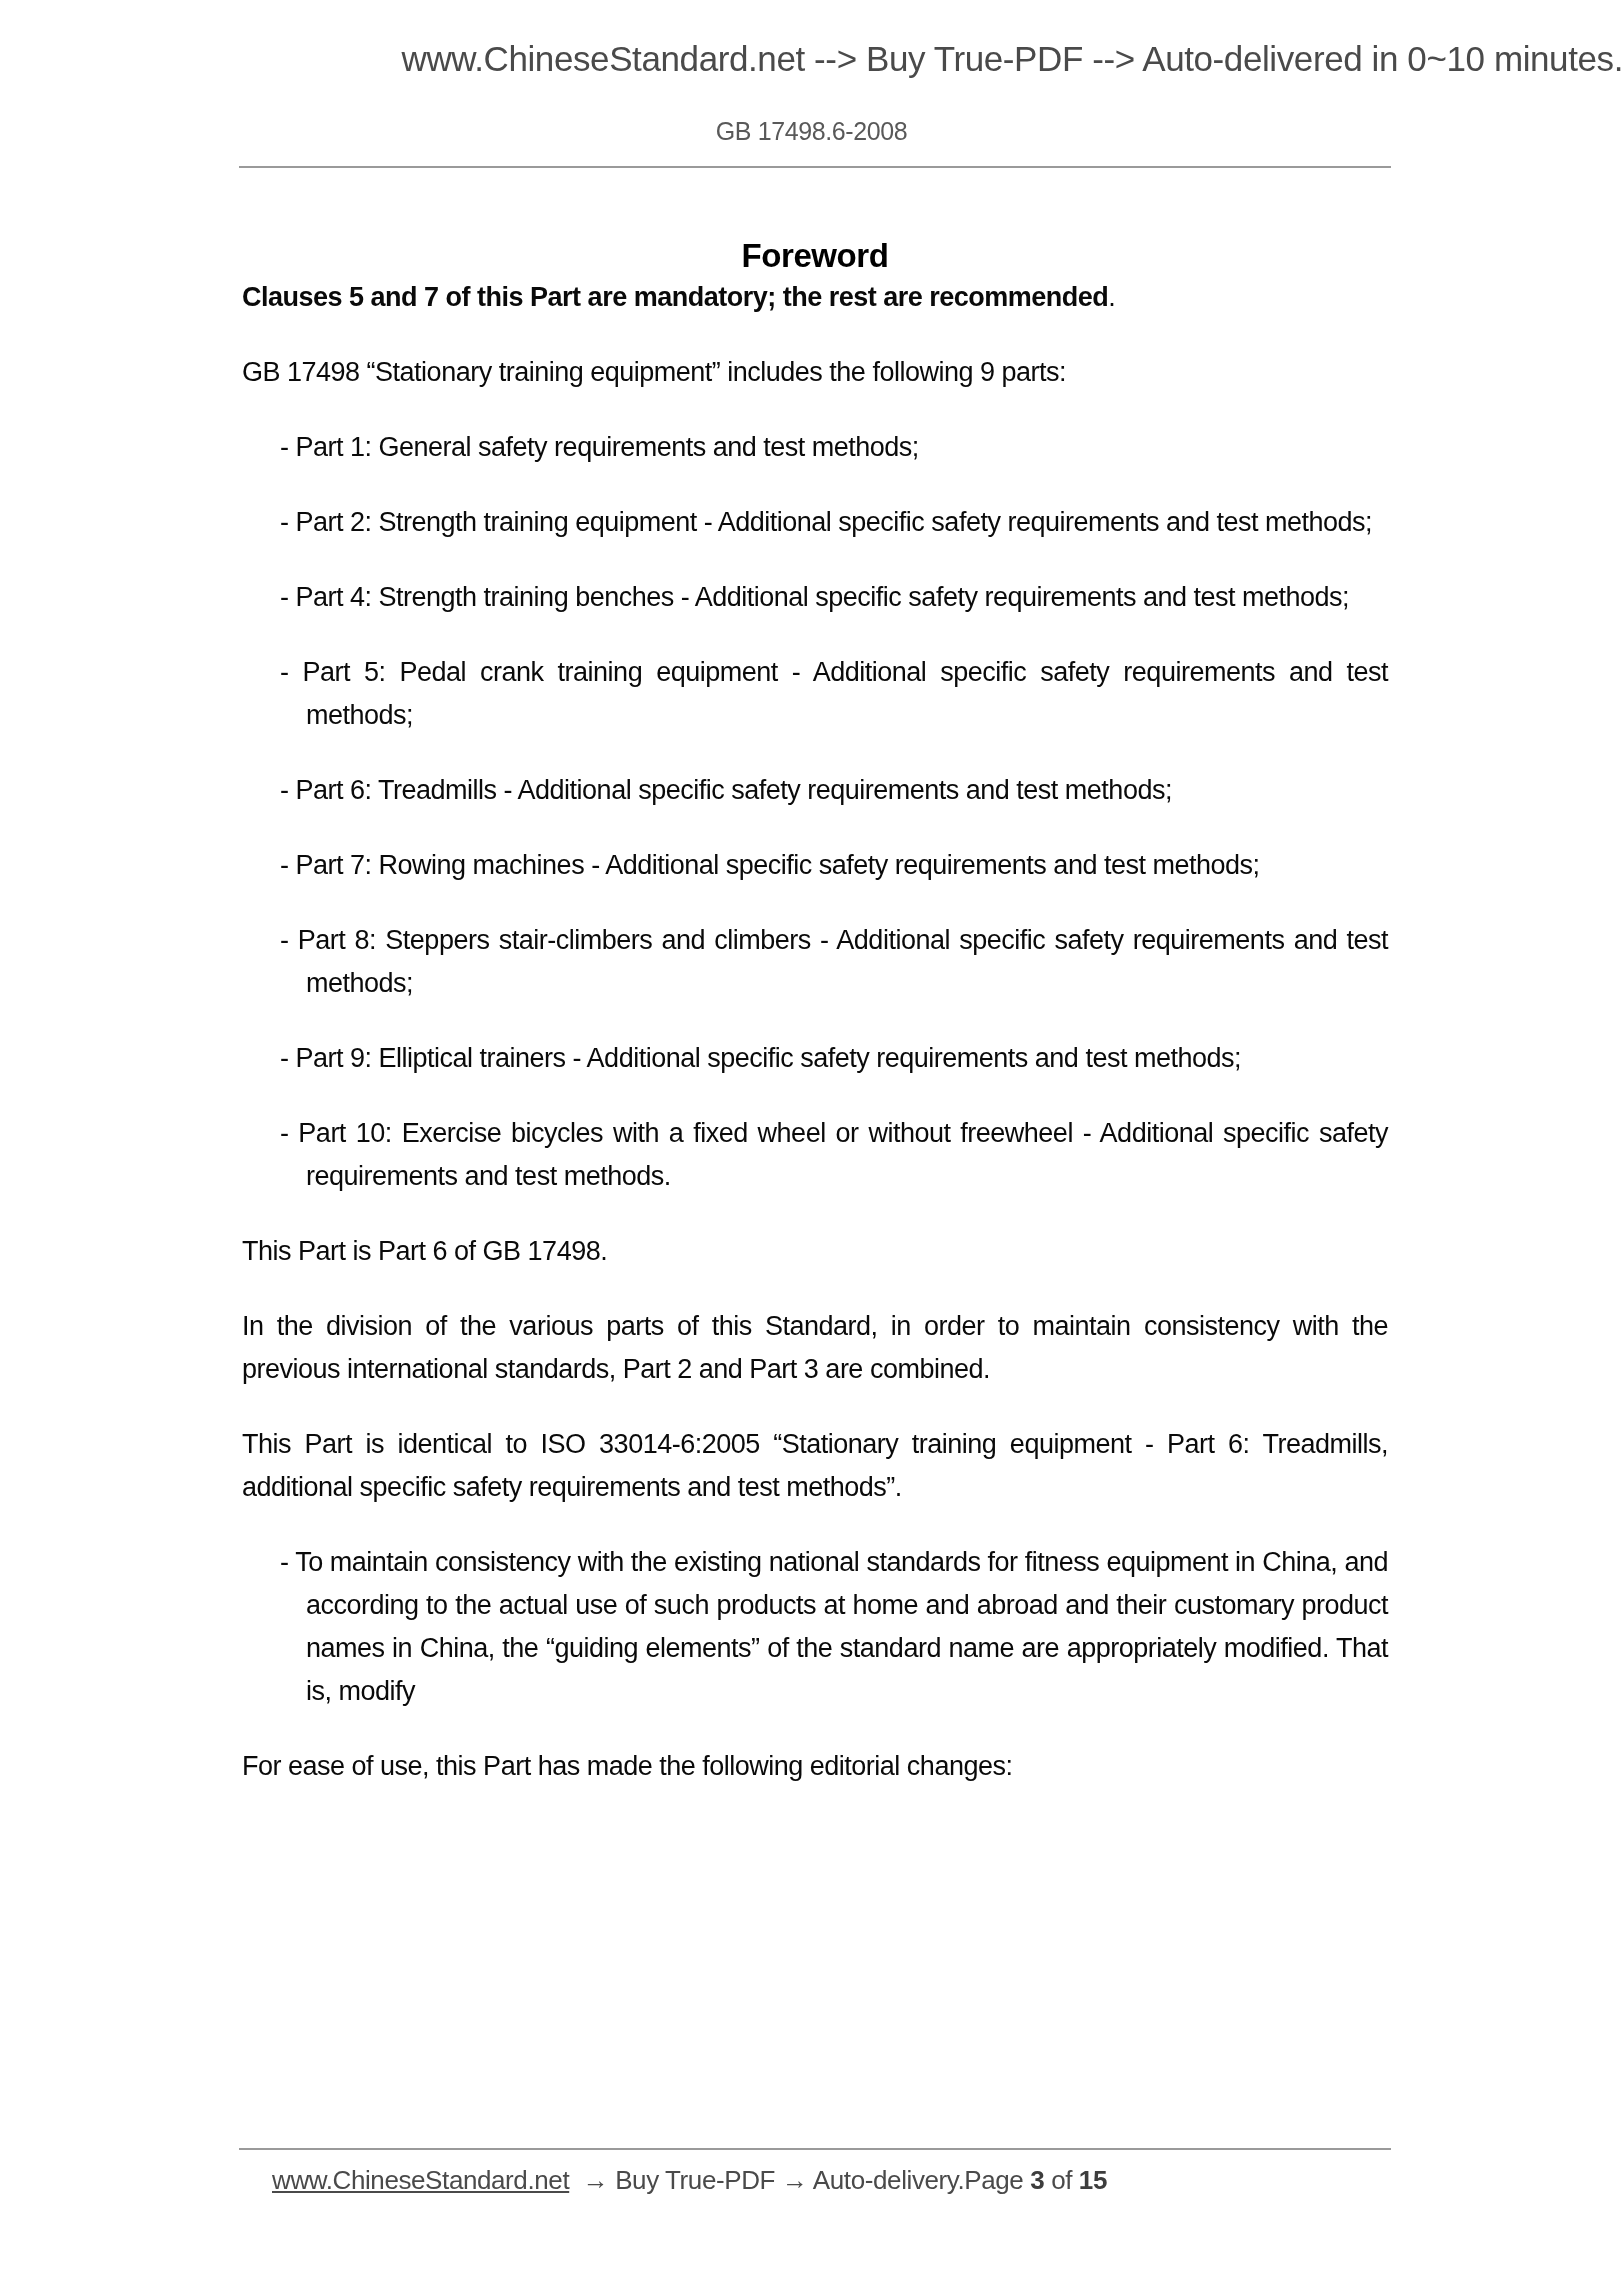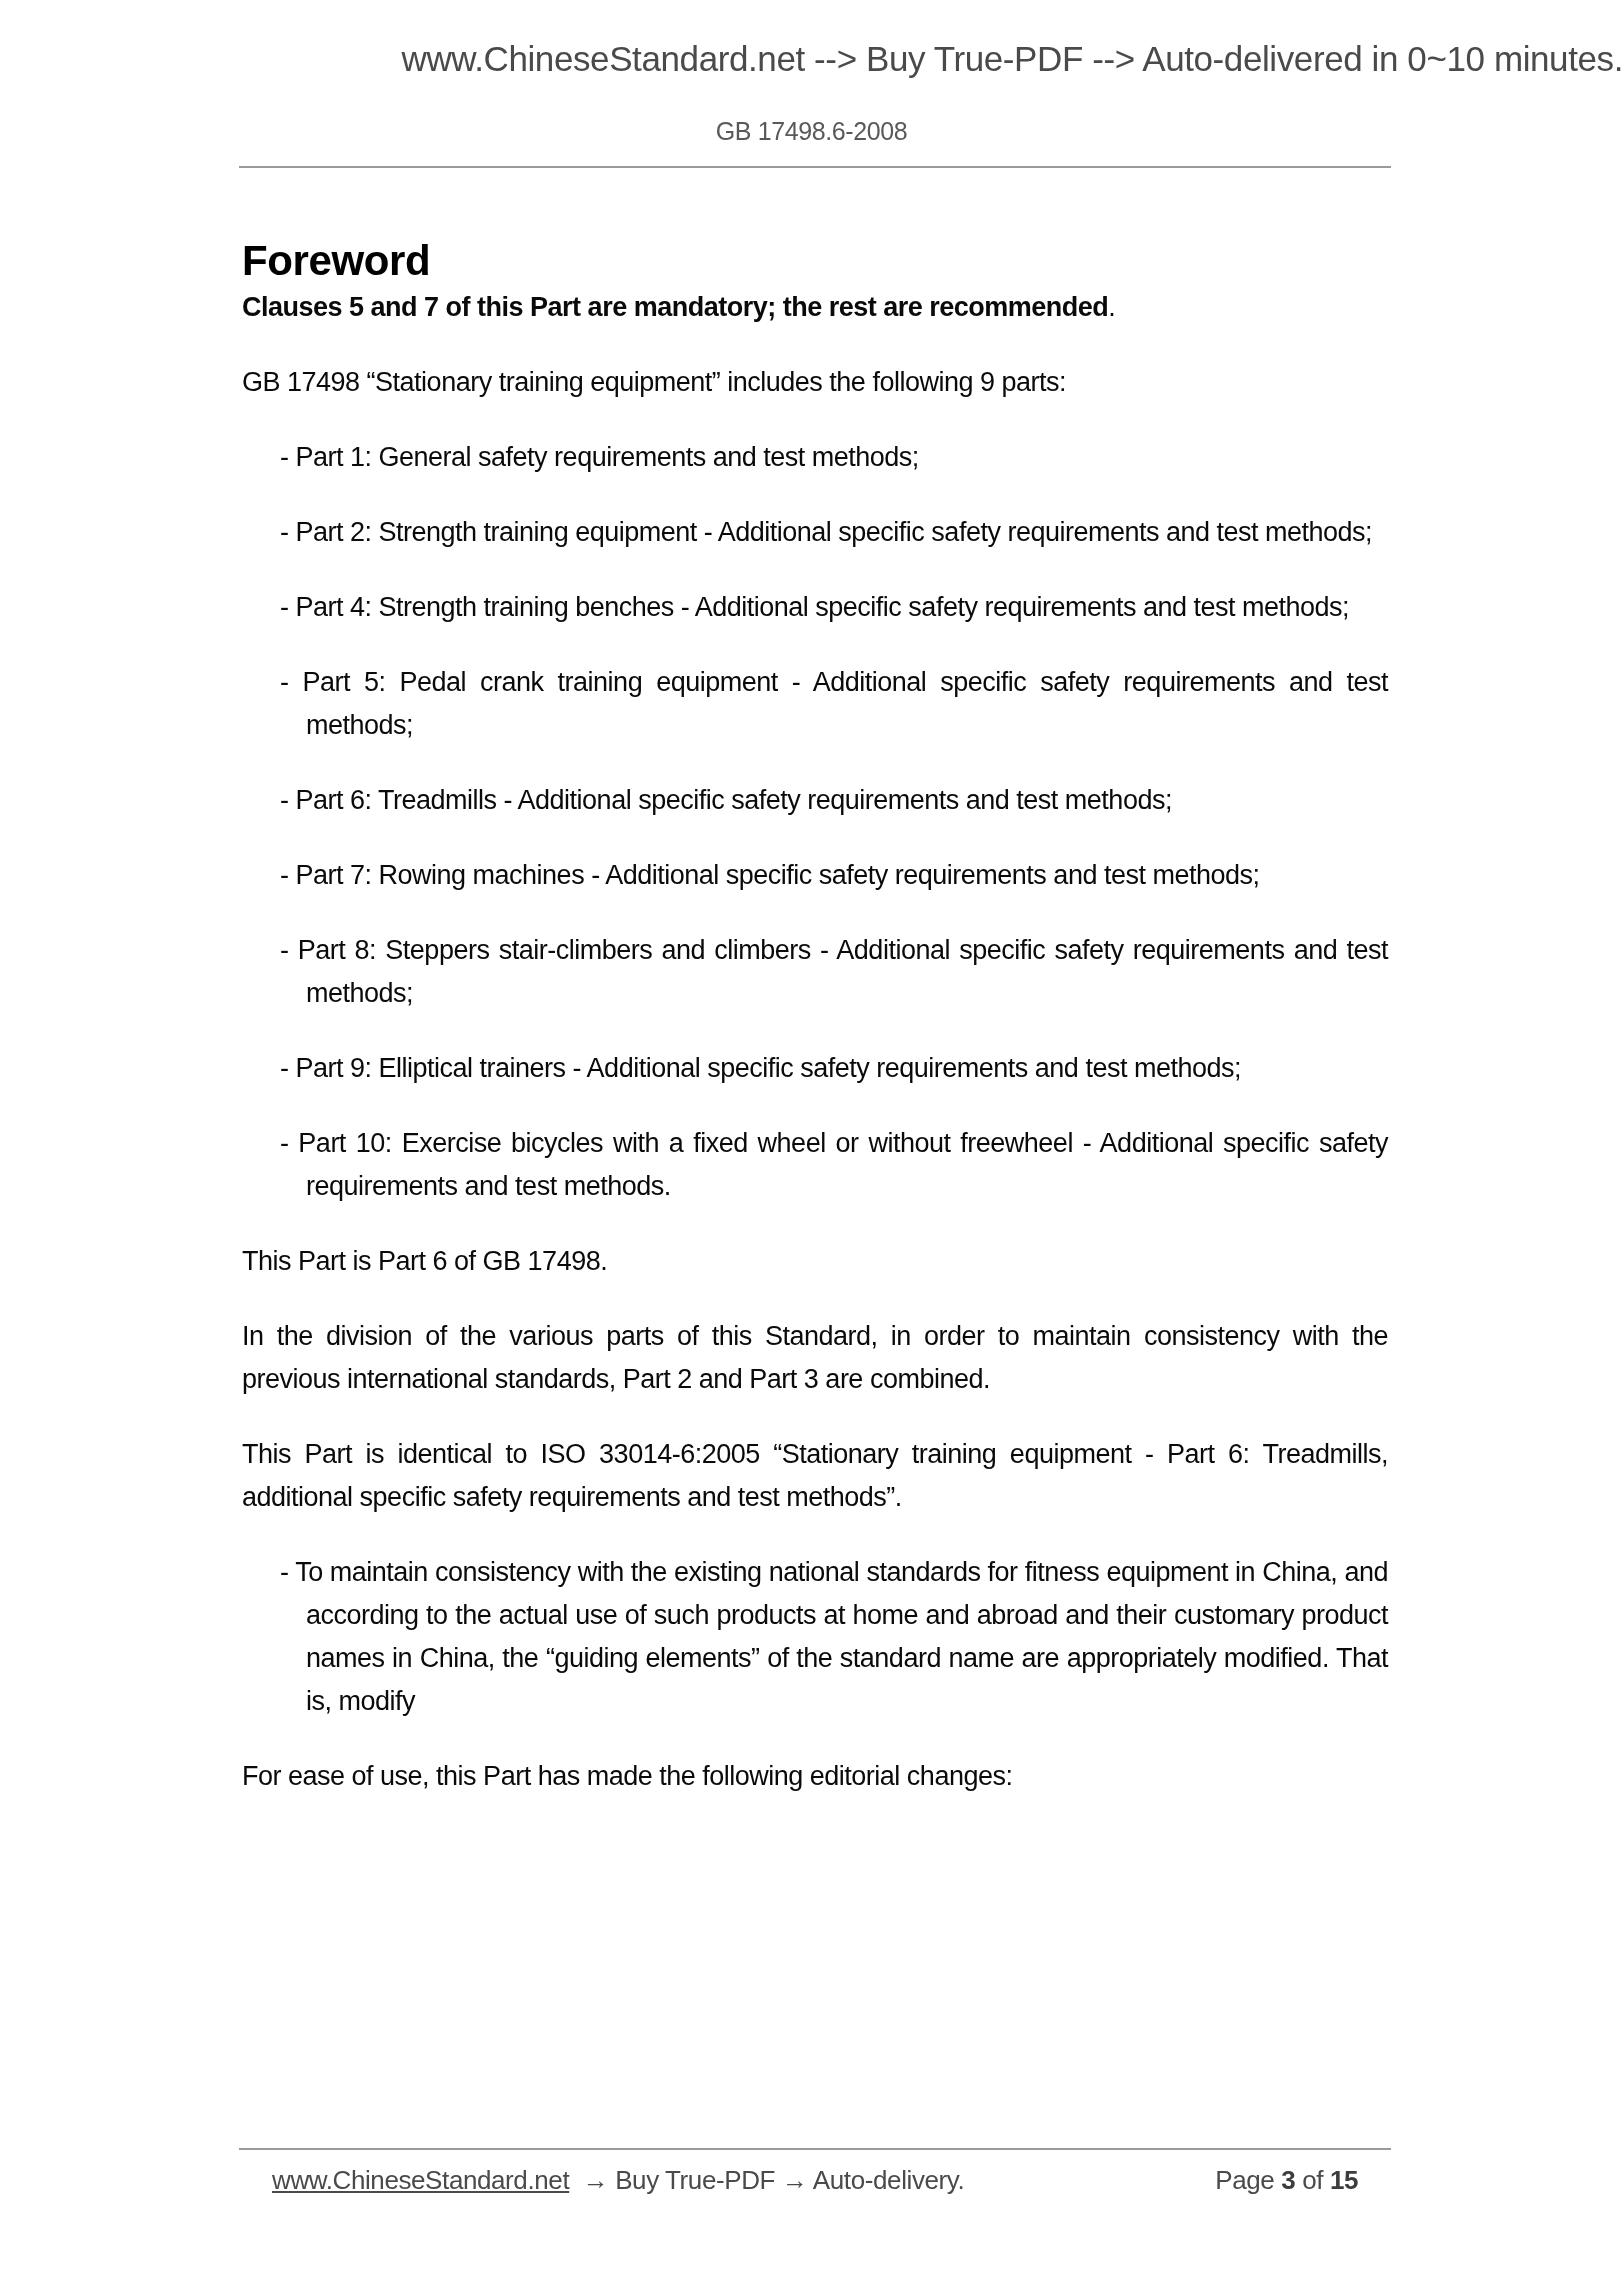--- a/index.html
+++ b/index.html
@@ -41,21 +41,22 @@
   }
   .content {
     position: absolute;
     left: 242px;
     top: 213px;
     width: 1146px;
   }
   .title {
     margin: 0;
     padding-top: 23px;
-    font-size: 42px;
+    text-align: center;
+    font-size: 33px;
     line-height: 1.2;
     font-weight: bold;
     color: #000000;
     letter-spacing: -0.4px;
   }
   .body-text {
   }
   .para {
     margin: 0 0 32px 0;
     font-size: 27px;
@@ -71,21 +72,20 @@
     text-indent: -26px;
   }
   .footer {
     position: absolute;
     left: 239px;
     top: 2148px;
     width: 1152px;
   }
   .footer-row {
     display: flex;
-    justify-content: space-between;
     align-items: baseline;
     padding: 15px 33px 0 33px;
     font-size: 26px;
     color: #4a4a4a;
     letter-spacing: -0.4px;
   }
   .footer-link {
     color: #4a4a4a;
     text-decoration: underline;
     cursor: pointer;

